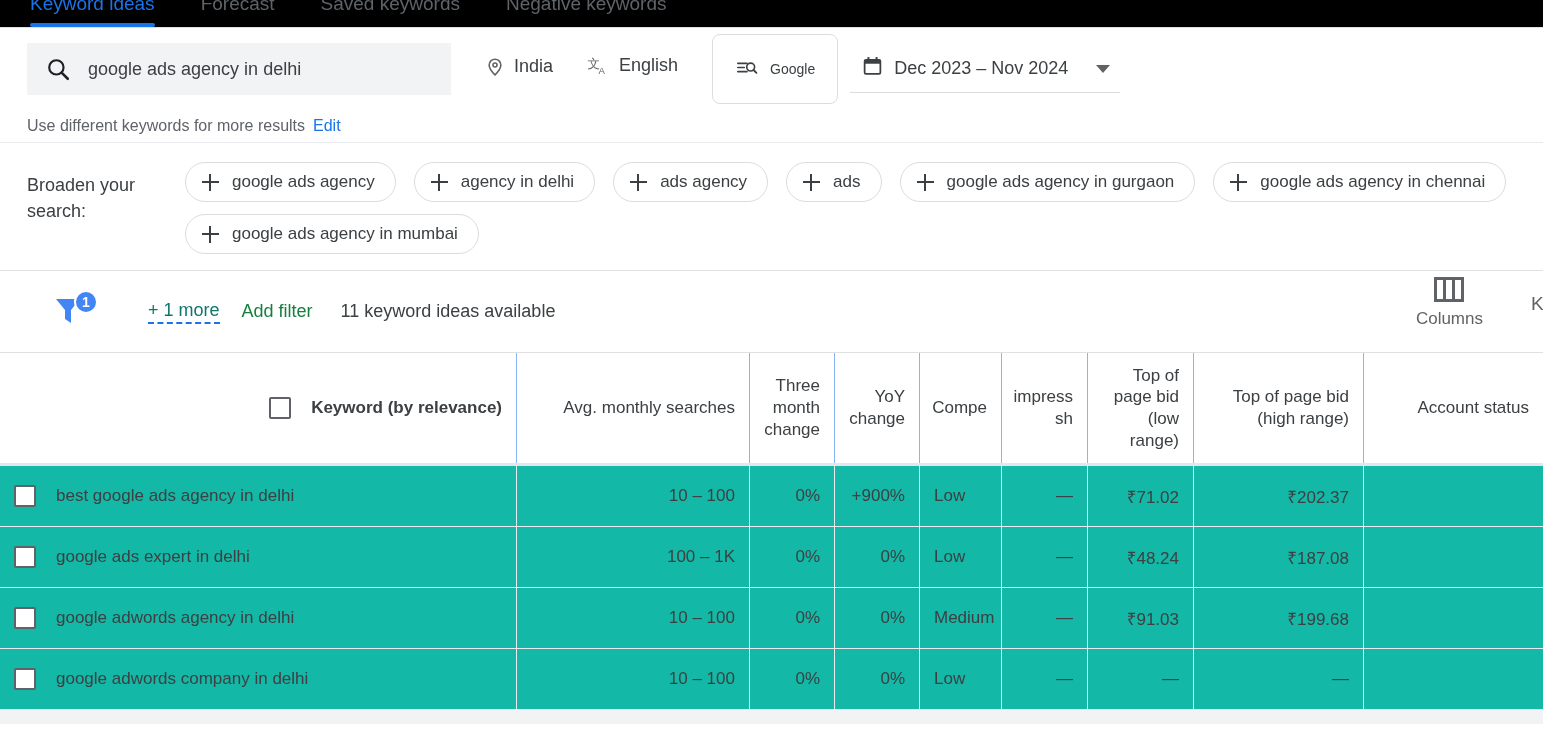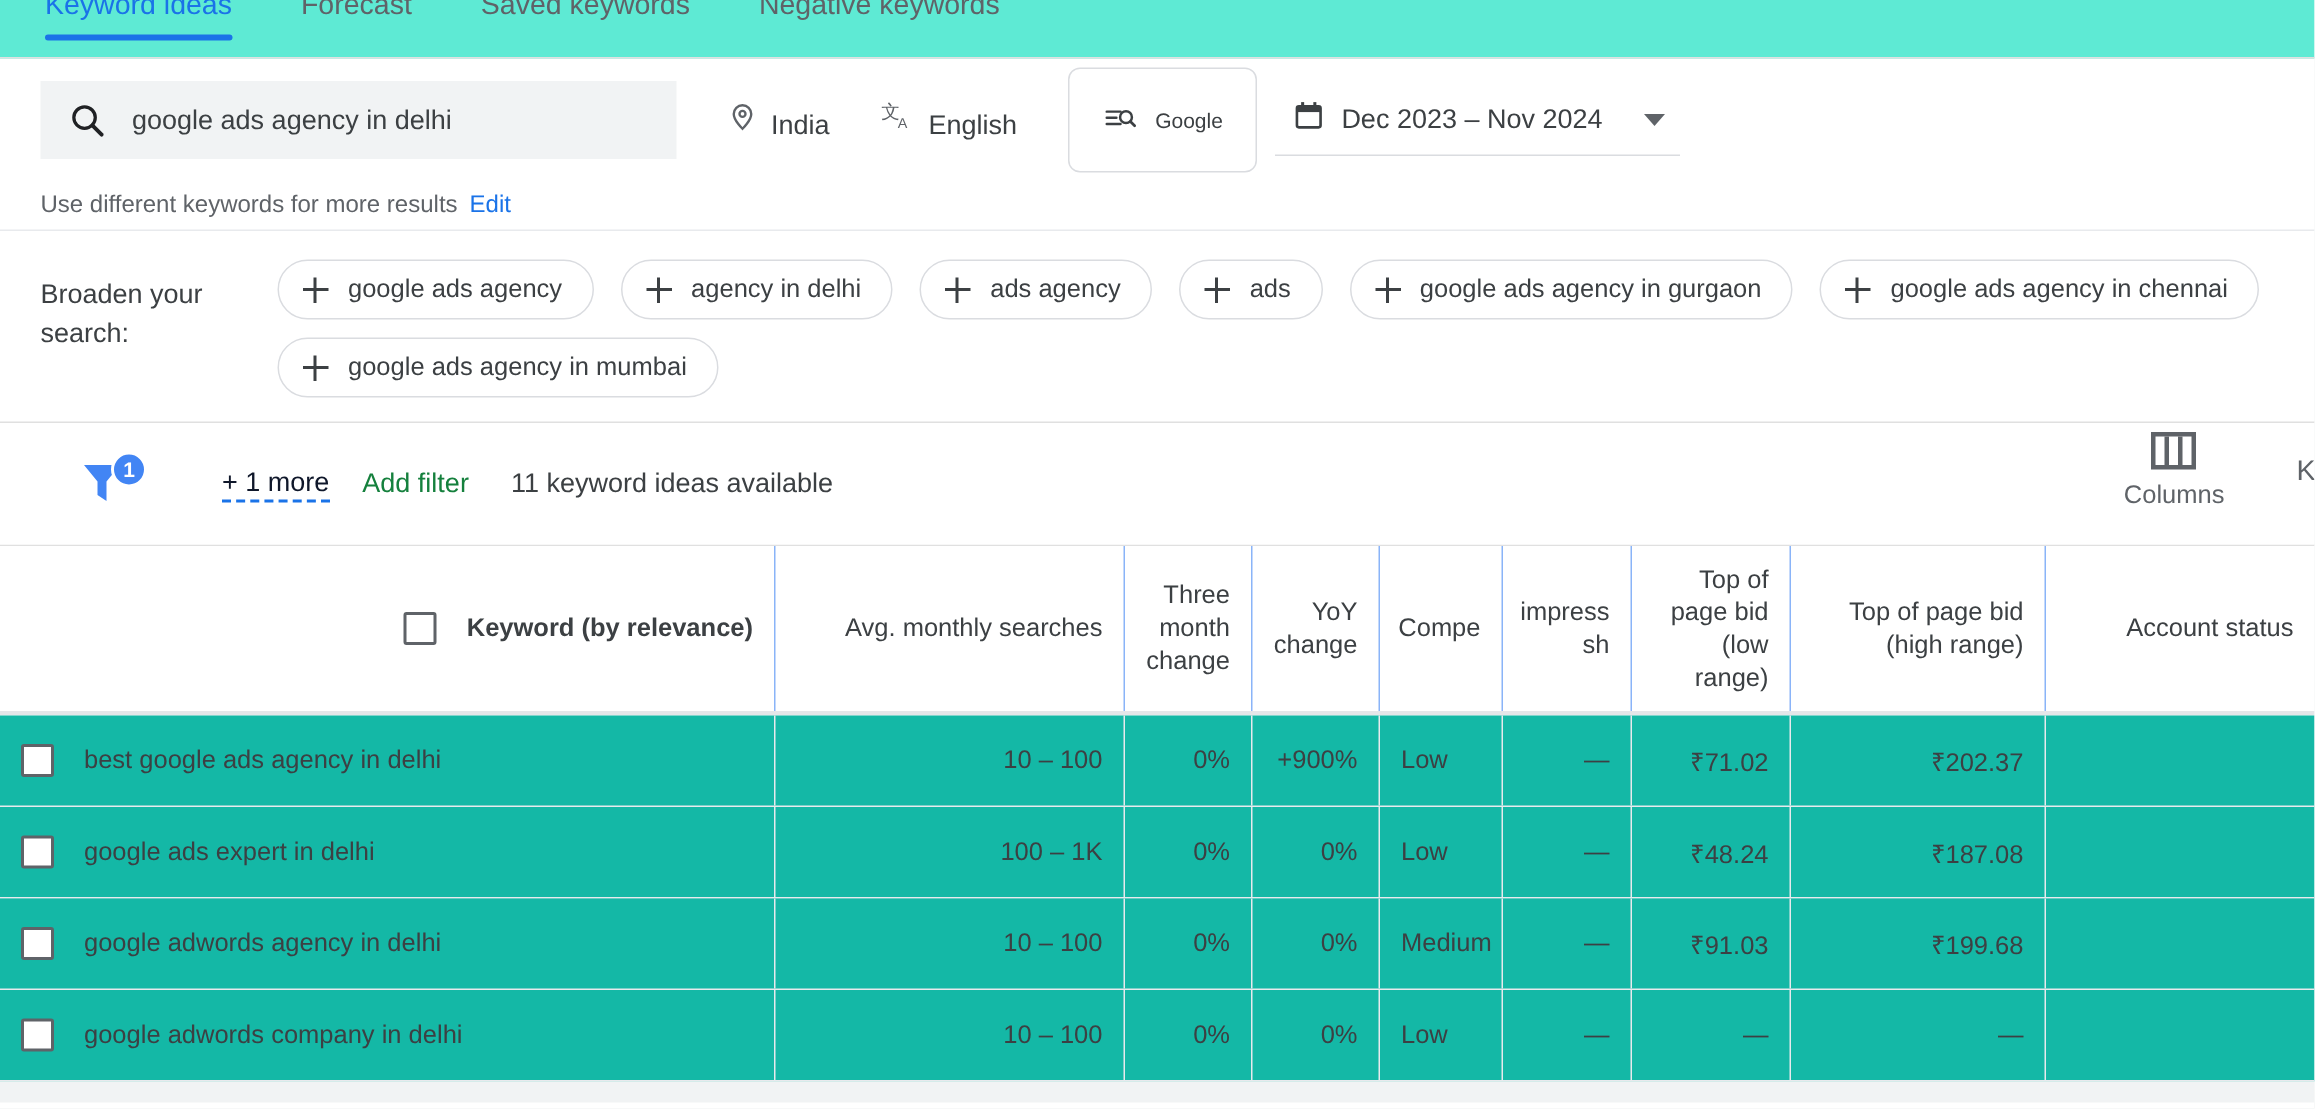--- a/index.html
+++ b/index.html
@@ -9,22 +9,22 @@
     background: #f1f3f4;
     font-family: "Liberation Sans", sans-serif;
     color: #3c4043;
     -webkit-font-smoothing: antialiased;
   }
   .page { position: relative; width: 1543px; height: 739px; background:#fff; }
 
   
   .tabbar {
     position: relative;
-    height: 39px;
-    background: #5eead4;
+    height: 28px;
+    background: #000000;
     display: flex;
     align-items: flex-start;
     padding-left: 30px;
     border-bottom: 1px solid #e0e0e0;
   }
   .tab {
     position: relative;
     font-size: 19px;
     line-height: 1;
     padding: 0 0 0 0;
@@ -57,21 +57,21 @@
     width: 424px; height: 52px;
     background: #f1f3f4;
     display: flex; align-items: center;
     padding: 0 18px;
     cursor: text;
   }
   .searchbox .q-icon { width: 26px; height: 26px; flex: 0 0 26px; margin-right: 17px; }
   .searchbox .q-text { font-size: 18px; color: #3c4043; }
 
   .pill-opt {
-    display: flex; align-items: flex-end;
+    display: flex; align-items: flex-start;
     margin-left: 34px;
     font-size: 18px; color:#3c4043;
     cursor: pointer; white-space: nowrap;
   }
   .pill-opt svg { margin-right: 9px; }
 
   .engine-box {
     margin-left: 34px;
     height: 70px;
     display:flex; align-items:center;
@@ -167,21 +167,21 @@
   .funnel-badge {
     position:absolute; right: -2px; top: 0px;
     width: 24px; height: 24px; border-radius: 50%;
     background: #4285f4; color:#fff;
     font-size: 14px; font-weight: 700;
     display:flex; align-items:center; justify-content:center;
     border: 2px solid #fff;
   }
   .more-link {
     margin-left: 52px;
-    font-size: 18px; color:#0f172a;
+    font-size: 18px; color:#0f766e;
     border-bottom: 2px dashed #1a73e8;
     padding-bottom: 1px;
     cursor: pointer;
   }
   .addfilter { margin-left: 22px; font-size: 18px; color:#15803d; cursor:pointer; }
   .ideacount { margin-left: 28px; font-size: 18px; color:#3c4043; }
 
   .columns-btn {
     position:absolute; right: 60px; top: 6px;
     display:flex; flex-direction:column; align-items:center;

